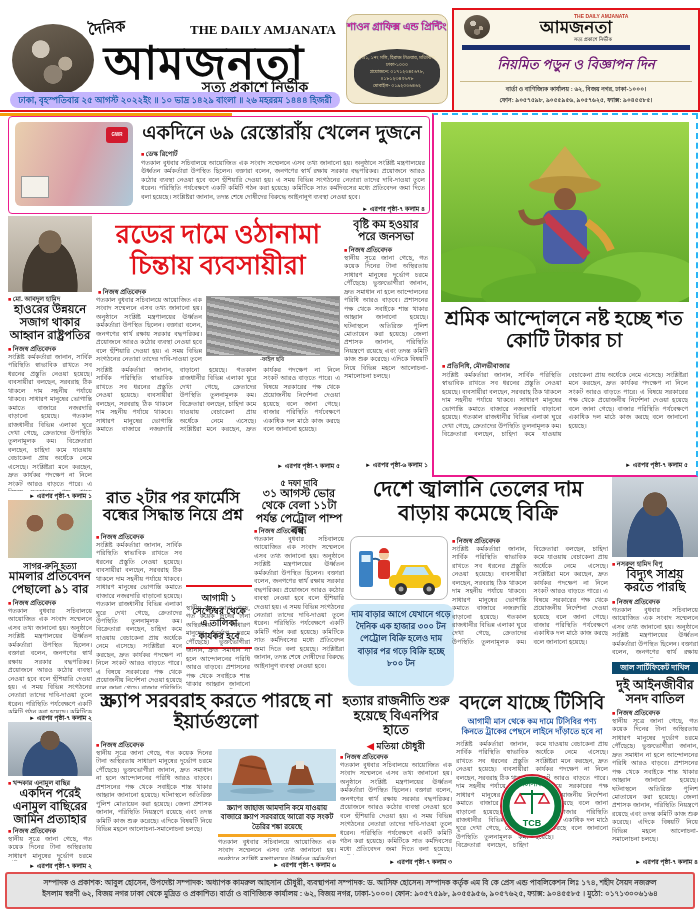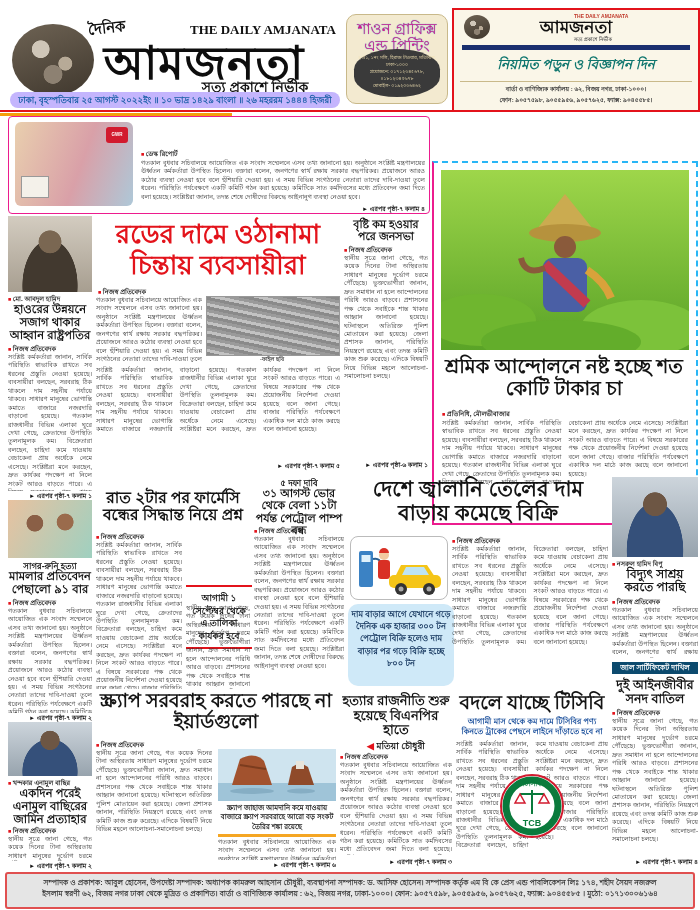--- a/index.html
+++ b/index.html
@@ -26,24 +26,24 @@
   .gbadge{position:absolute;right:5px;top:5px;width:22px;height:16px;background:#d21a2e;border-radius:3px;color:#fff;font-size:4.5px;font-weight:bold;text-align:center;line-height:16px;}
   .portrait{background:radial-gradient(circle at 50% 34%,#7a6752 0 17%,transparent 18%),radial-gradient(ellipse at 50% 92%,#42392f 0 46%,transparent 47%),linear-gradient(#d3ccc0,#a79e90);}
   .portrait2{background:radial-gradient(circle at 50% 34%,#6d5644 0 17%,transparent 18%),radial-gradient(ellipse at 50% 92%,#35507a 0 46%,transparent 47%),linear-gradient(#cdd5dc,#97a3ad);}
   .couple{background:radial-gradient(circle at 32% 40%,#8a5f46 0 12%,transparent 13%),radial-gradient(circle at 68% 38%,#9a6b4c 0 12%,transparent 13%),linear-gradient(120deg,#e8c2a0,#9fd0c0);}
   .rodphoto{border:1px solid #999;background:repeating-linear-gradient(12deg,#8a8a8a 0 3px,#c2c2c2 3px 6px,#9a9a9a 6px 9px);}
   .quoteblue{background:#cfe9f8;border-radius:10px;color:#15365e;font-weight:bold;font-size:8.4px;text-align:center;line-height:1.45;}
   .quotered{border-top:2.5px solid #e3131b;border-bottom:2.5px solid #e3131b;font-weight:bold;font-size:9px;color:#111;text-align:center;line-height:1.4;padding:5px 2px;}
   .redbanner{background:#0c4a6e;color:#fff;font-size:7.4px;font-weight:bold;text-align:center;}
   .footerbox{border:2px solid #e05050;border-radius:3px;background:#e5e5e5;color:#3a3a3a;font-weight:bold;font-size:7.4px;text-align:center;line-height:1.5;padding-top:3px;}
   .adprint{background:#f3ead0;border-radius:10px;border:1px solid #c9b98a;}
-  .adprint .arch{color:#d81b8c;text-shadow:0 0 1px #1b9bd7;font-weight:normal;font-size:15px;text-align:center;line-height:1.1;}
+  .adprint .arch{color:#d81b8c;text-shadow:0 0 1px #1b9bd7;font-weight:bold;font-size:10px;text-align:center;line-height:1.1;}
   .adoval{background:#3a3a3a;border-radius:50% / 42%;color:#f3e3b3;font-size:4.6px;text-align:center;line-height:1.5;}
   .adself{border:2px solid #e3131b;background:#faf6e8;}
-  .slogan{font-weight:bold;font-style:italic;font-size:13.5px;color:#0f766e;text-align:center;}
+  .slogan{font-weight:bold;font-style:italic;font-size:13.5px;color:#701a75;text-align:center;}
   .tinyline{font-size:6px;color:#333;text-align:center;font-weight:bold;}
   .attr{color:#111;font-weight:bold;text-align:center;}
   .attr::before{content:"◀ ";color:#e3131b;}
   .subhead{color:#1a4f9c;font-weight:bold;text-align:center;line-height:1.3;}
   .capor{border-bottom:3px solid #f5a623;padding-bottom:3px;}
 </style>
 </head>
 <body>
 
 <div class="page">
@@ -79,26 +79,27 @@
   </div>
 
   <div class="abs" style="left:0;top:110px;width:700px;height:2px;background:#e3131b;"></div>
   <div class="abs" style="left:0;top:113px;width:232px;height:3px;background:#f59e0b;"></div>
 
   <div class="abs" style="left:8px;top:116px;width:420px;height:96px;border:1.5px solid #ec1c8e;border-radius:4px;">
     <div class="stripphoto" style="position:absolute;left:6px;top:5px;width:118px;height:84px;">
       <div class="gbadge">GWR</div>
       <div class="cert"></div>
     </div>
+    <div class="hl" style="position:absolute;left:130px;top:5px;width:286px;font-size:19px;">একদিনে ৬৯ রেস্তোরাঁয় খেলেন দুজনে</div>
     <div class="by" style="position:absolute;left:132px;top:32px;">ডেস্ক রিপোর্ট</div>
     <div class="bodytxt" style="position:absolute;left:132px;top:42px;width:284px;height:44px;">গতকাল বুধবার সচিবালয়ে আয়োজিত এক সংবাদ সম্মেলনে এসব তথ্য জানানো হয়। অনুষ্ঠানে সংশ্লিষ্ট মন্ত্রণালয়ের ঊর্ধ্বতন কর্মকর্তারা উপস্থিত ছিলেন। বক্তারা বলেন, জনগণের স্বার্থ রক্ষায় সরকার বদ্ধপরিকর। প্রয়োজনে আরও কঠোর ব্যবস্থা নেওয়া হবে বলে হুঁশিয়ারি দেওয়া হয়। এ সময় বিভিন্ন সংগঠনের নেতারা তাদের দাবি-দাওয়া তুলে ধরেন। পরিস্থিতি পর্যবেক্ষণে একটি কমিটি গঠন করা হয়েছে। কমিটিকে সাত কর্মদিবসের মধ্যে প্রতিবেদন জমা দিতে বলা হয়েছে। সংশ্লিষ্টরা জানান, তদন্ত শেষে দোষীদের বিরুদ্ধে আইনানুগ ব্যবস্থা নেওয়া হবে।</div>
     <div class="jump" style="position:absolute;left:132px;top:87px;width:284px;">এরপর পৃষ্ঠা-৭ কলাম ৪</div>
   </div>
 
-  <div class="abs" style="left:432px;top:113px;width:262px;height:360px;border:2px solid #ec1c8e;border-top:2px dashed #29b6f6;border-right:2px dashed #29b6f6;margin-top:48px;">
+  <div class="abs" style="left:432px;top:113px;width:262px;height:360px;border:2px solid #ec1c8e;border-top:2px dashed #29b6f6;border-right:2px dashed #29b6f6;">
     <svg style="position:absolute;left:7px;top:7px;" width="248" height="180" viewBox="0 0 248 180">
       <defs>
         <linearGradient id="teaG" x1="0" y1="0" x2="0" y2="1">
           <stop offset="0" stop-color="#9ed64a"></stop>
             <stop offset="1" stop-color="#5aa327"></stop>
         </linearGradient>
       </defs>
       <rect width="248" height="180" fill="url(#teaG)"></rect>
       <ellipse cx="40" cy="150" rx="55" ry="26" fill="#6fb62f"></ellipse>
       <ellipse cx="200" cy="158" rx="60" ry="28" fill="#7cc23a"></ellipse>

